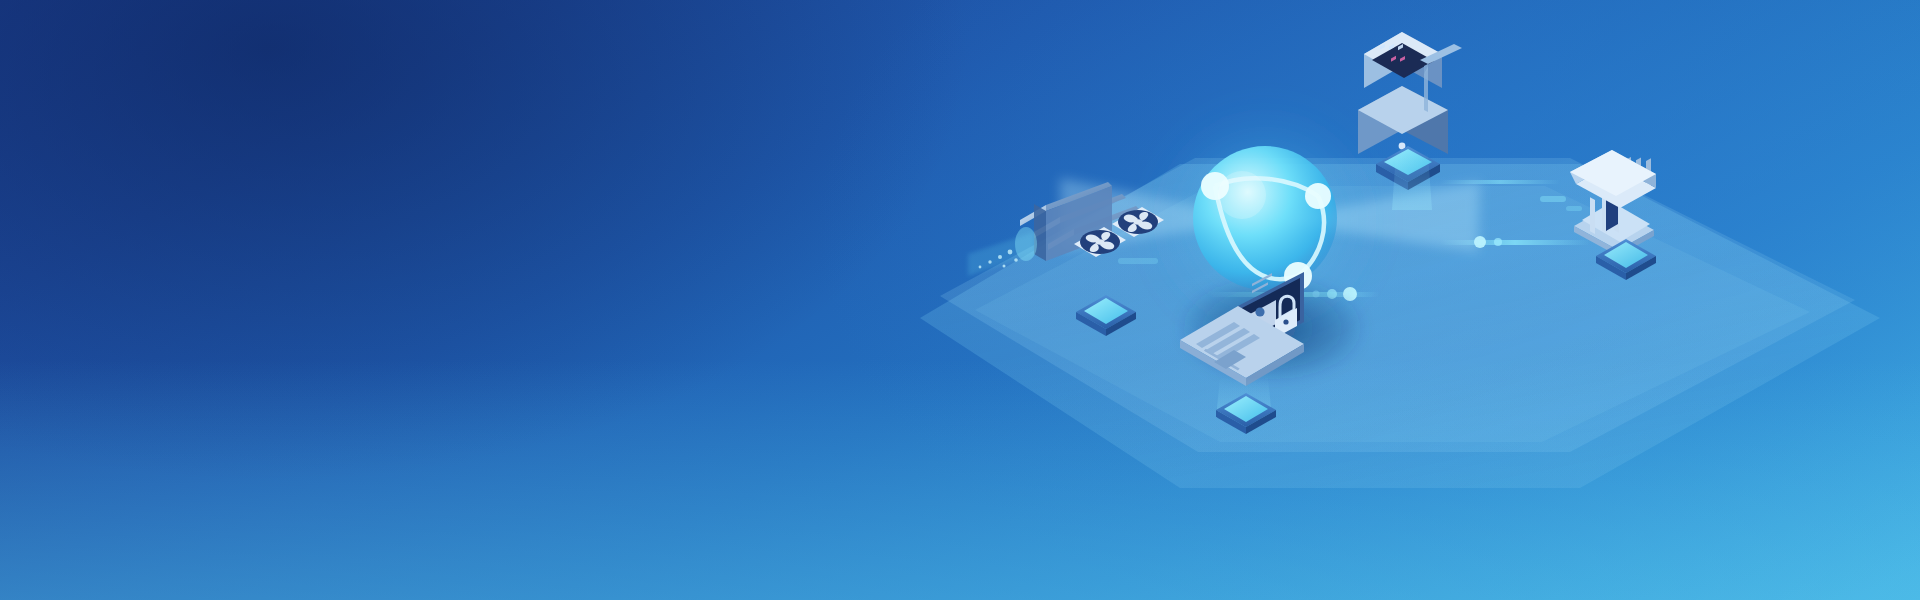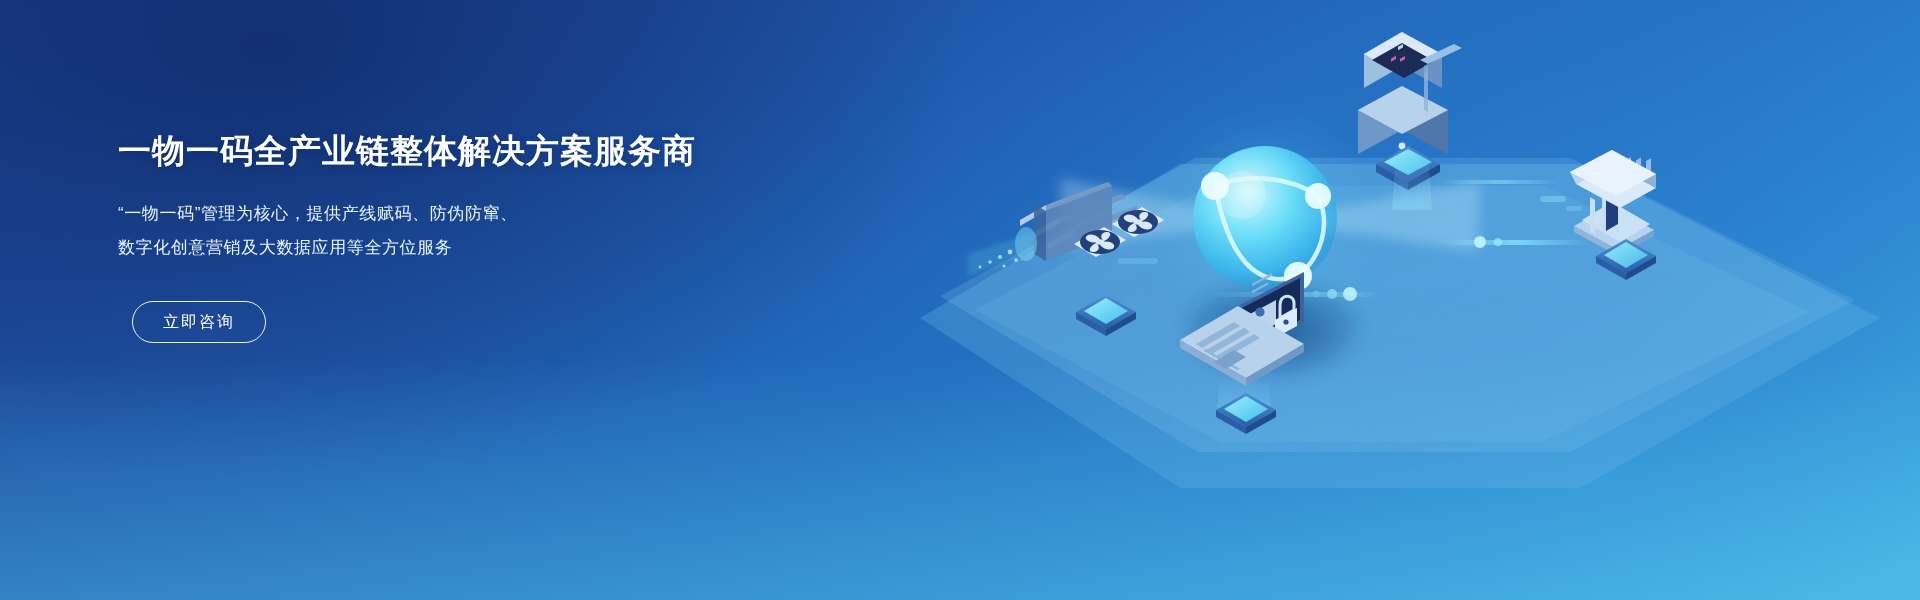--- a/index.html
+++ b/index.html
@@ -336,23 +336,14 @@
       </g>
 
       <g opacity="0.7">
         <rect x="660" y="196" width="26" height="6" rx="3" fill="#8ff0ff" opacity="0.55"></rect>
         <rect x="686" y="206" width="16" height="5" rx="2.5" fill="#8ff0ff" opacity="0.4"></rect>
         <rect x="238" y="258" width="40" height="6" rx="3" fill="#8ff0ff" opacity="0.35"></rect>
       </g>
     </svg>
   </div>
 
-  <div class="content">
-    <h1 class="headline">一物一码全产业链整体解决方案服务商</h1>
-
-    <p class="sub">“一物一码”管理为核心，提供产线赋码、防伪防窜、</p>
-
-    <p class="sub">数字化创意营销及大数据应用等全方位服务</p>
-
-    <a href="#" class="cta">立即咨询</a>
-  </div>
 
 </div>
 
 </body></html>

